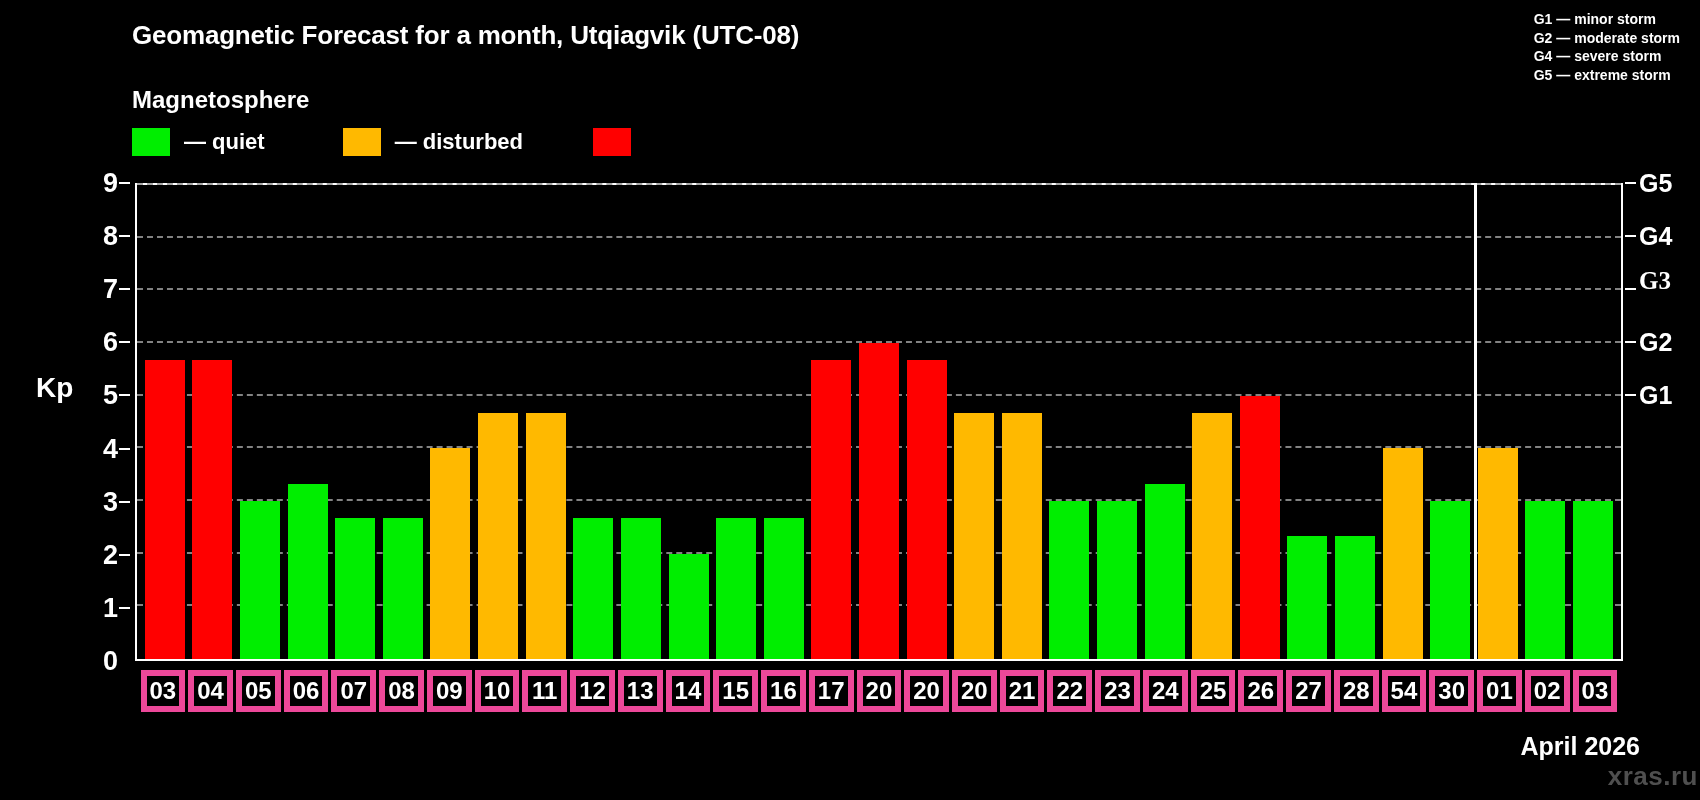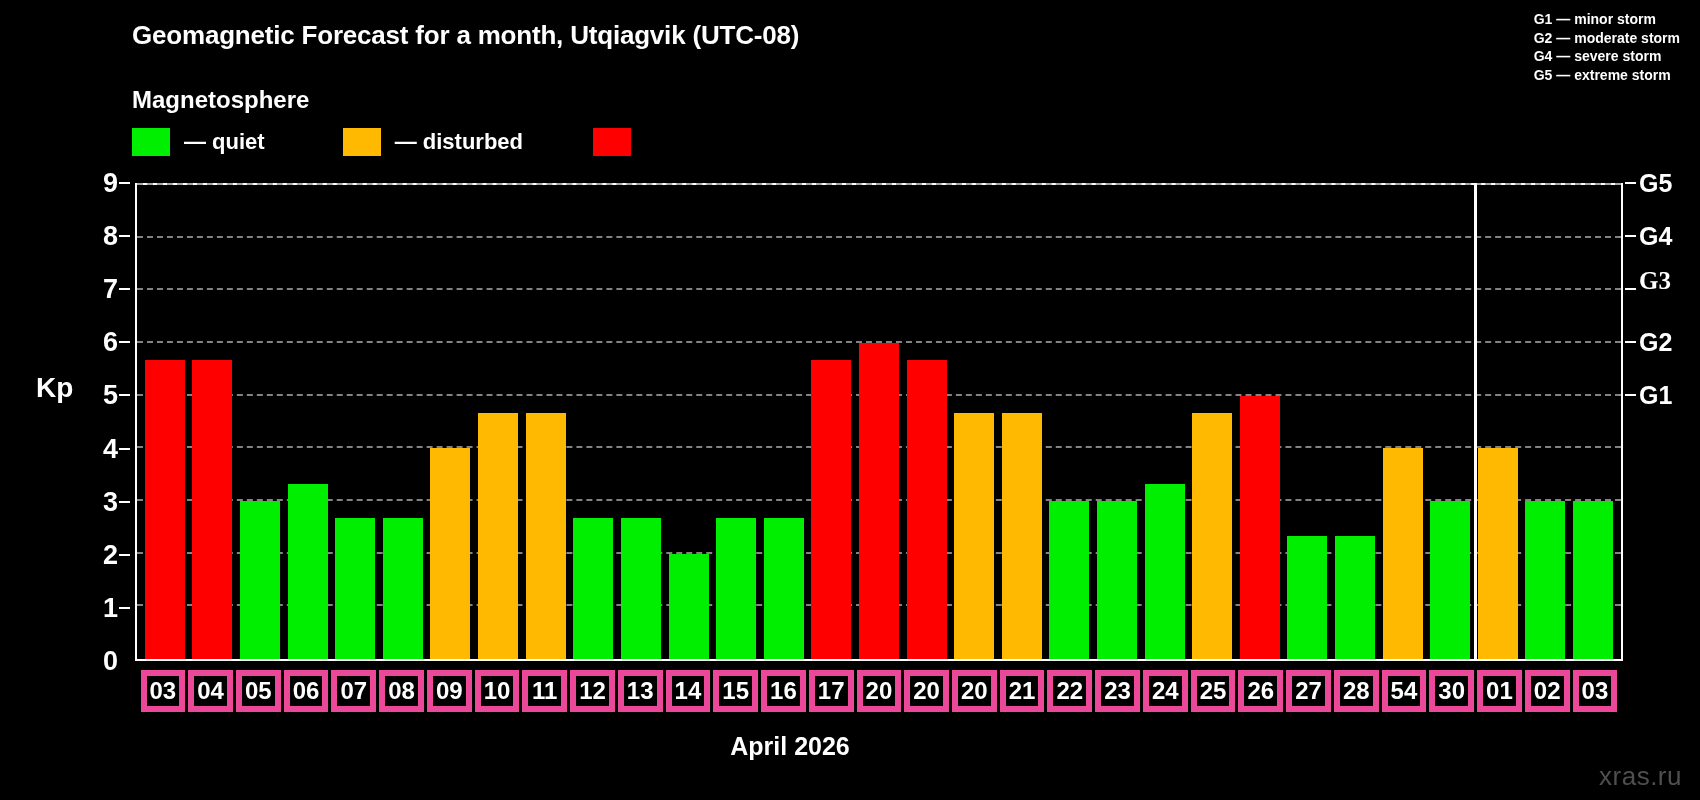--- a/index.html
+++ b/index.html
@@ -49,25 +49,25 @@
   .gtick-mark{position:absolute;left:0px;width:11px;height:0;
               border-top:2px solid #fff;transform:translateY(-50%);}
 
   
   #date-axis{position:absolute;left:135px;top:670px;width:1488px;height:42px;
              display:flex;padding:0 4px;box-sizing:border-box;}
   .date-cell{flex:1 1 0;margin:0 1.5px;border:6px solid #ec4899;box-sizing:border-box;
              display:flex;align-items:center;justify-content:center;
              font-size:24px;font-weight:bold;background:#000;}
 
-  #month-label{position:absolute;left:0;right:0;top:732px;text-align:center;
+  #month-label{position:absolute;left:0;right:0;top:732px;text-align:right;
                font-size:25px;font-weight:bold;}
   #month-label span{position:relative;left:-60px;}
 
-  #watermark{position:absolute;right:18px;bottom:8px;font-size:26px;font-weight:normal;
+  #watermark{position:absolute;right:2px;bottom:8px;font-size:26px;font-weight:bold;
              color:#4f4f4f;letter-spacing:.5px;}
 </style>
 </head>
 <body>
 
 <div id="chart-title">Geomagnetic Forecast for a month, Utqiagvik (UTC-08)</div>
 
 <div id="legend-magnetosphere">
   <div class="mag-head">Magnetosphere</div>
   <div id="legend-row">

